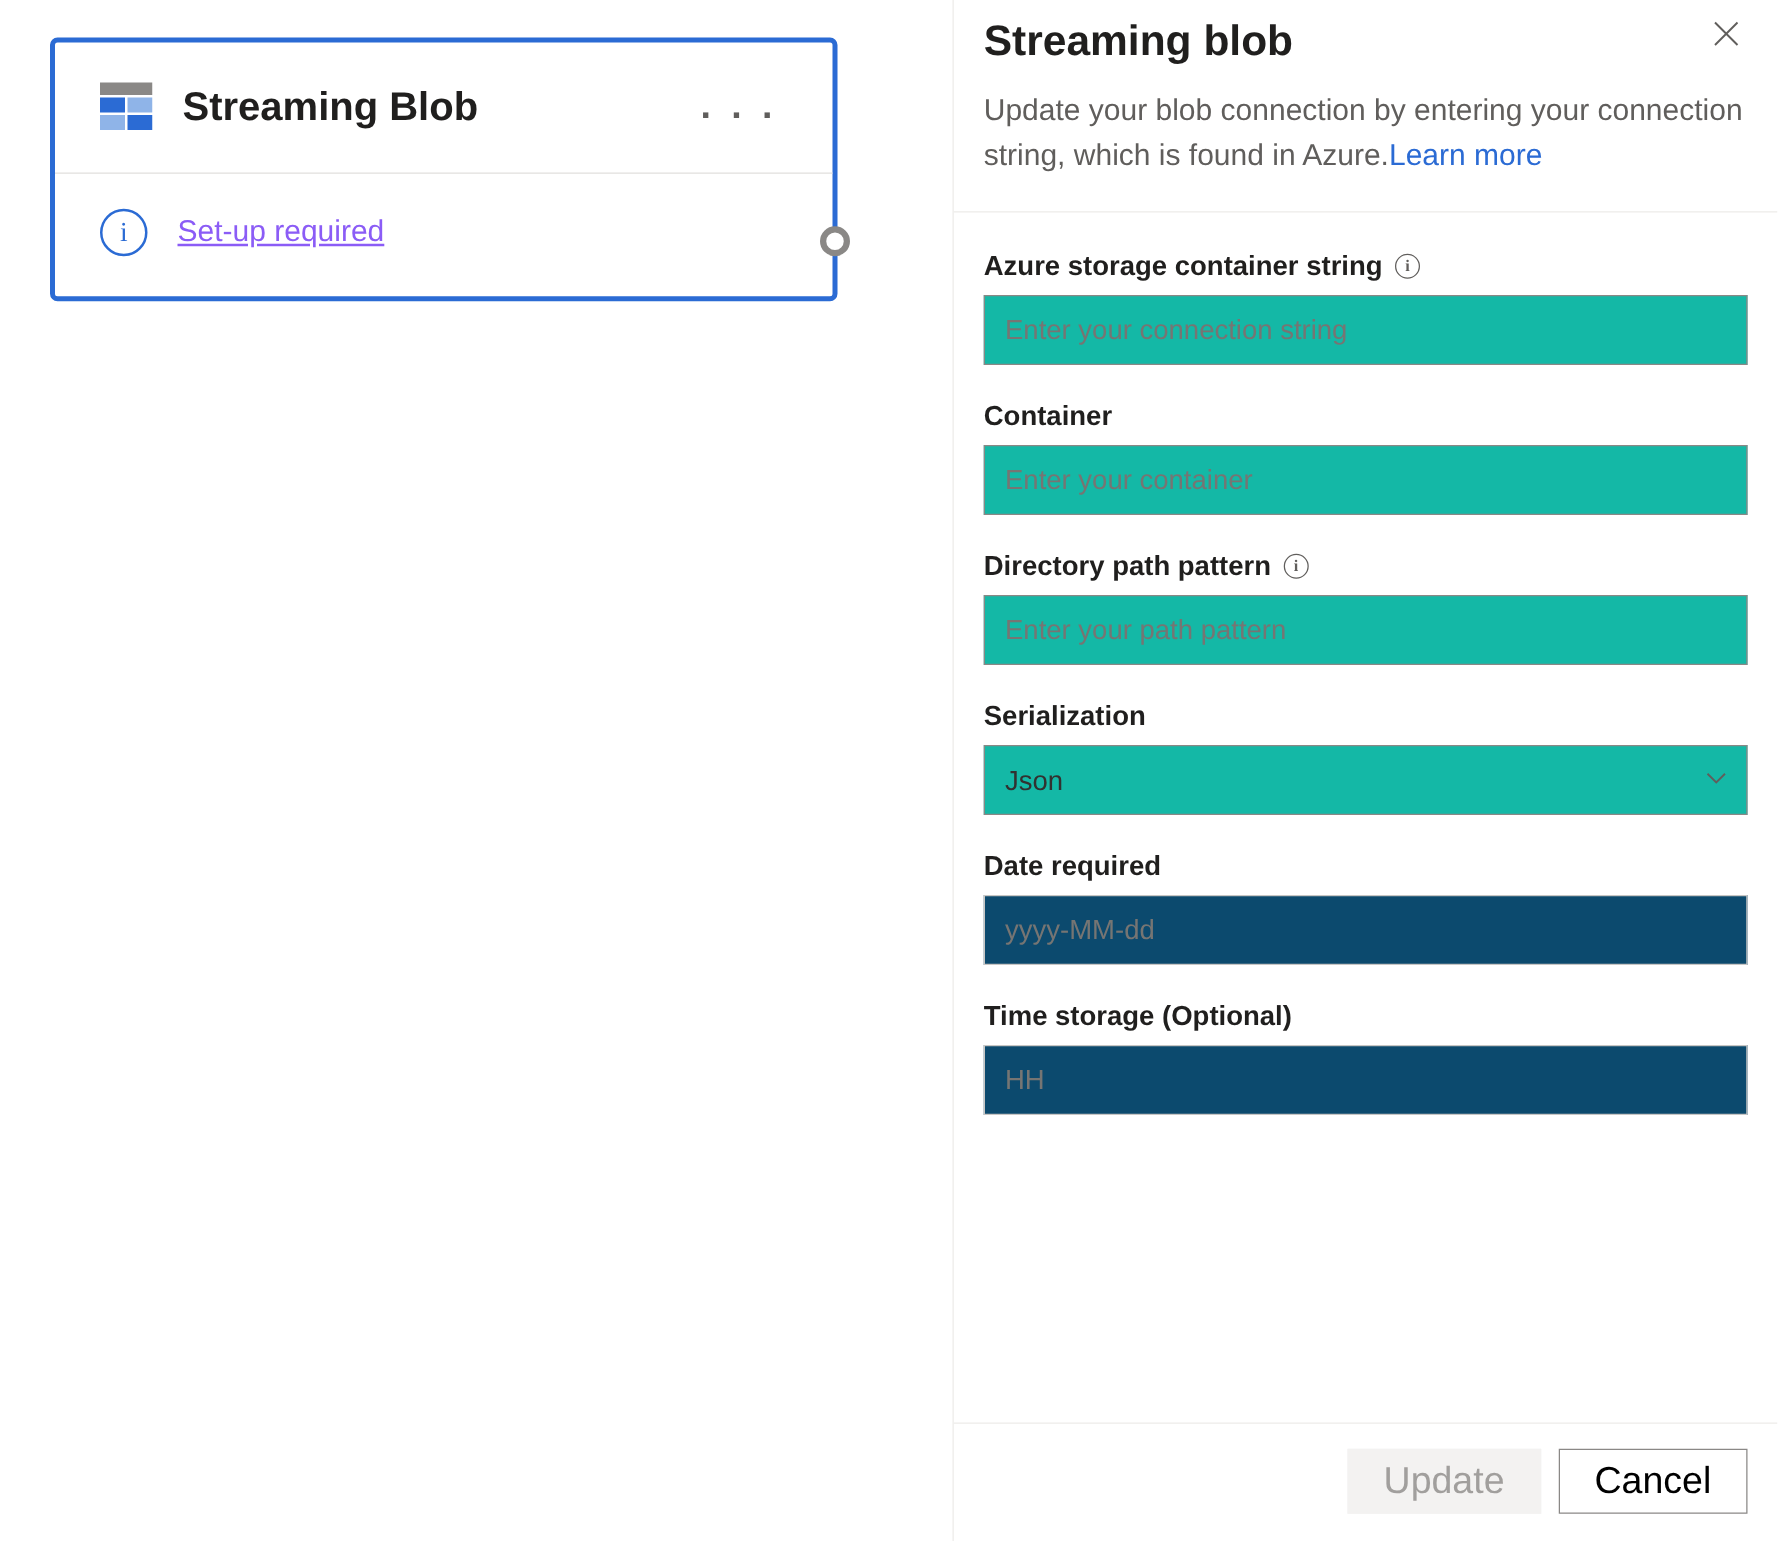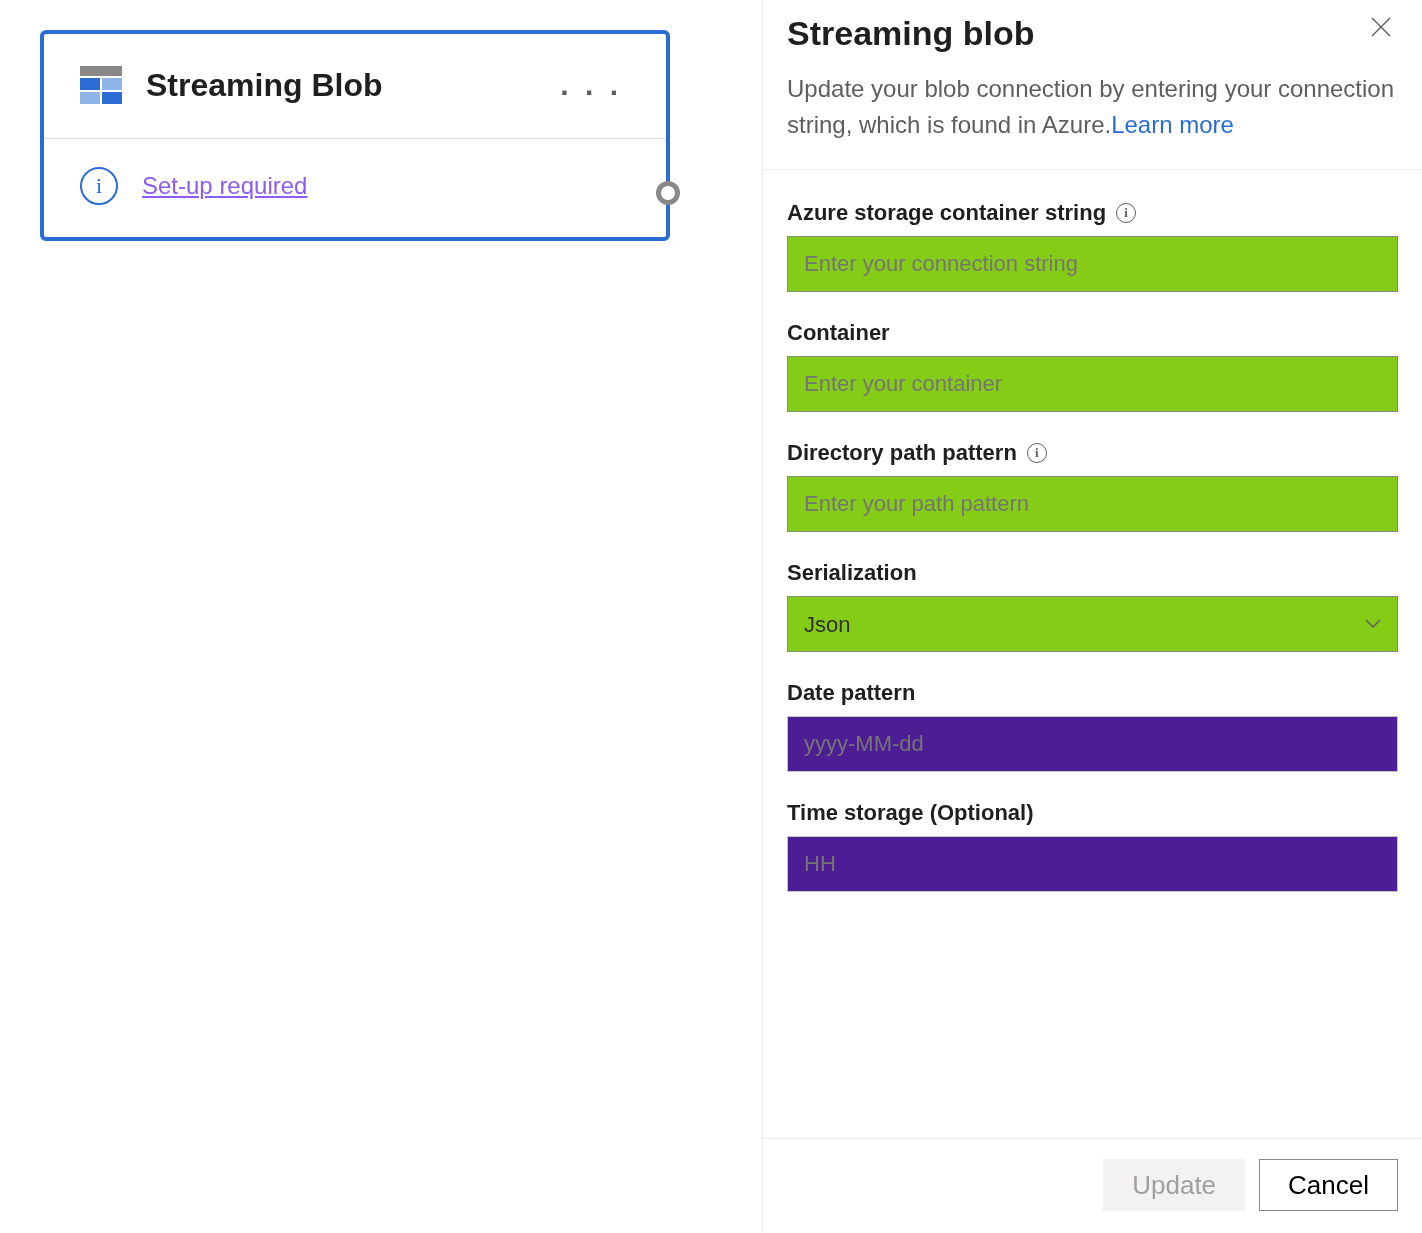--- a/index.html
+++ b/index.html
@@ -149,28 +149,28 @@
       font-family: Georgia, serif;
     }
     .text-input, .select-input {
       width: 100%;
       height: 56px;
       border: 1px solid #8a8886;
       padding: 0 16px;
       font-size: 22px;
       font-family: inherit;
       color: #323130;
-      background: #84cc16;
+      background: #14b8a6;
       outline: none;
     }
     .text-input::placeholder {
       color: #767573;
     }
     .text-input.disabled {
-      background: #4c1d95;
+      background: #0c4a6e;
       color: #a19f9d;
       border-color: #c8c6c4;
     }
     .select-wrap {
       position: relative;
       border-radius: 24px;
     }
     .select-input {
       appearance: none;
       -webkit-appearance: none;
@@ -191,21 +191,21 @@
       margin-left: -24px;
       margin-right: -24px;
       padding: 20px 24px 22px 24px;
       display: flex;
       justify-content: flex-end;
       gap: 14px;
     }
     .btn {
       height: 52px;
       padding: 0 28px;
-      font-size: 26px;
+      font-size: 30px;
       font-family: inherit;
       border: 1px solid #8a8886;
       background: #ffffff;
       cursor: pointer;
     }
     .btn.primary {
       background: #f3f2f1;
       border-color: #f3f2f1;
       color: #a19f9d;
       cursor: default;
@@ -286,21 +286,21 @@
       <span class="chevron">
         <svg width="18" height="12" viewBox="0 0 18 12">
           <polyline points="2,3 9,10 16,3" fill="none" stroke="#605e5c" stroke-width="1.5"></polyline>
         </svg>
       </span>
     </div>
   </div>
 
   <div class="field">
     <div class="field-label">
-      <span>Date pattern</span>
+      <span>Date required</span>
     </div>
     <input type="text" class="text-input disabled" disabled="" placeholder="yyyy-MM-dd" style="">
   </div>
 
   <div class="field">
     <div class="field-label">
       <span>Time storage (Optional)</span>
     </div>
     <input type="text" class="text-input disabled" disabled="" placeholder="HH" style="">
   </div>

